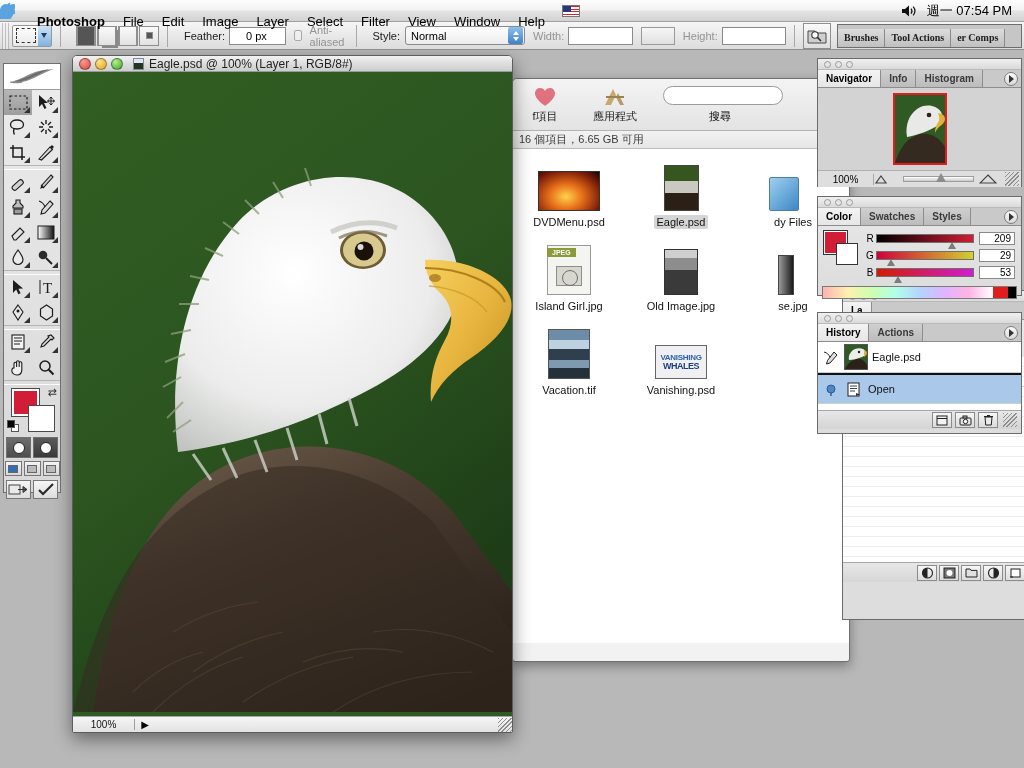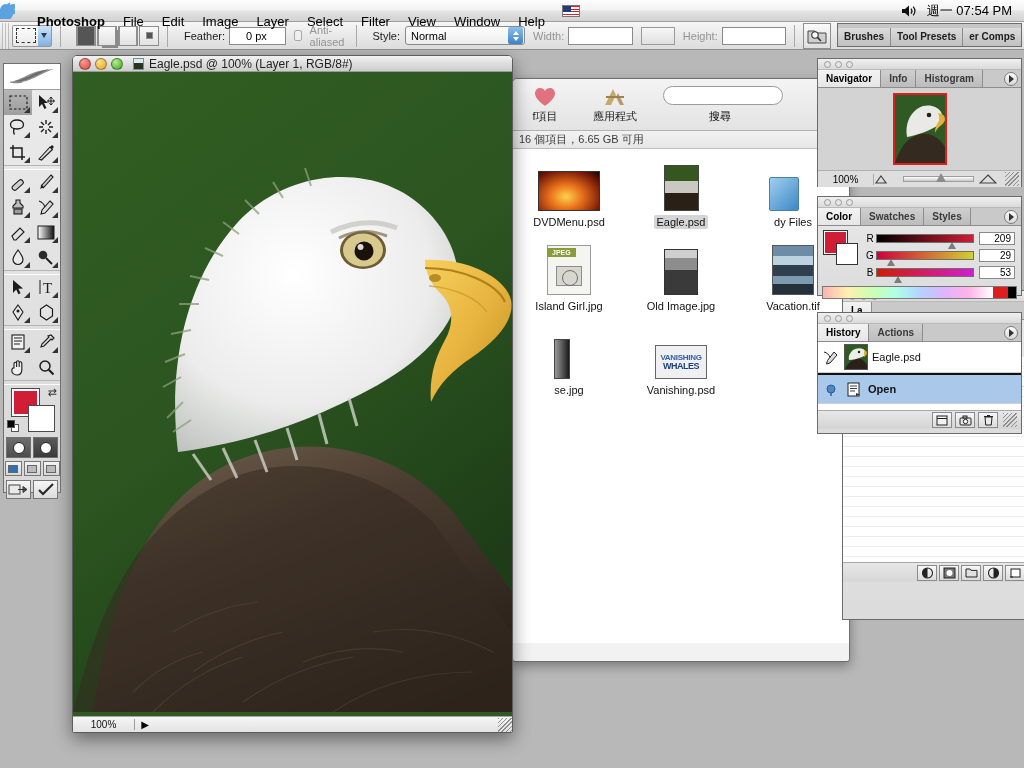--- a/index.html
+++ b/index.html
@@ -83,21 +83,21 @@
     font-size:11px;padding-left:5px;
   }
   .popup .stepper{
     width:15px;height:17px;margin:1px;border-radius:2px;
     background:linear-gradient(to bottom,#8cc0ee,#3e82c4);
     display:flex;flex-direction:column;align-items:center;justify-content:center;gap:2px;
   }
   .st-up{width:0;height:0;border-left:3px solid transparent;border-right:3px solid transparent;border-bottom:4px solid #fff;}
   .st-dn{width:0;height:0;border-left:3px solid transparent;border-right:3px solid transparent;border-top:4px solid #fff;}
   .palettewell{
-    margin-left:auto; display:flex;align-items:flex-start; padding-right:2px;
+    margin-left:auto; display:flex;align-items:center; padding-right:2px;font-family:Liberation Serif, serif;
   }
   .fileicon-btn{
     width:28px;height:26px;border:1px solid #8e8e8e;background:linear-gradient(to bottom,#fafafa,#dedede);
     display:flex;align-items:center;justify-content:center;margin-right:6px;
   }
   .well{
     width:185px;height:24px;border:1px solid #6d6d6d;background:#c6c6c6;
     display:flex;align-items:flex-end; overflow:hidden;
   }
   .well .wtab{
@@ -273,21 +273,21 @@
   
   #historypal{ left:817px; top:312px; width:205px; height:122px; z-index:82;}
   .hist-list{ background:#fff; height:68px;
      background-image:repeating-linear-gradient(to bottom,#fff 0 9px,#efefef 9px 10px);}
   .hist-row{ height:31px;display:flex;align-items:center;border-bottom:1px solid #cfcfcf;}
   .hist-row.snap{ background:#fff;}
   .hist-row.sel{ background:#a9c8ea; border-top:2px solid #111;}
   .hist-icon{width:26px;display:flex;align-items:center;justify-content:center;}
   .hist-thumb{width:24px;height:26px;background:#2f5a23;border:1px solid #555;overflow:hidden;position:relative;}
   .hist-name{font-size:11px;color:#111;padding-left:4px;}
-  .hist-name.b{font-weight:bold;}
+  .hist-name.b{font-weight:normal;}
   .hist-foot{height:19px;border-top:1px solid #a8a8a8;display:flex;align-items:center;justify-content:flex-end;gap:3px;padding-right:4px;background:linear-gradient(to bottom,#e7e7e7,#d4d4d4);}
   
   svg{display:block;}
 </style>
 </head>
 <body>
 
 <div id="menubar">
   <div class="apple-logo">
     <svg width="15" height="17" viewBox="0 0 15 17">
@@ -368,21 +368,21 @@
   <div class="palettewell">
     <div class="fileicon-btn">
       <svg width="20" height="18" viewBox="0 0 20 18">
         <path d="M1 4h7l1.5 2H19v10H1z" fill="#cfcfcf" stroke="#4a4a4a" stroke-width="1"></path>
         <circle cx="8" cy="8" r="3.2" fill="#fff" stroke="#333" stroke-width="1.1"></circle>
         <path d="M10.4 10.4L14 14" stroke="#333" stroke-width="1.6"></path>
       </svg>
     </div>
     <div class="well">
       <div class="wtab">Brushes</div>
-      <div class="wtab">Tool Presets</div>
+      <div class="wtab">Tool Actions</div>
       <div class="wtab">er Comps</div>
     </div>
   </div>
 </div>
 
 <div id="toolbox">
   <div class="tb-head">
     <svg class="feather-logo" viewBox="0 0 48 18">
       <path d="M2 14c6-1 12-4 18-7s12-5 26-6c-6 2-10 4-14 6-6 3-12 6-18 7-4 .6-8 .8-12 0z" fill="#8d8d8d"></path>
       <path d="M6 13c7-1 14-4 20-7 4-2 9-4 15-5-8 4-14 7-21 10-5 2-9 3-14 2z" fill="#6a6a6a"></path>
@@ -627,31 +627,31 @@
       </div>
       <div class="fitem">
         <div class="thumb">
           <div style="width:34px;height:46px;background:linear-gradient(to bottom,#cfcfcf 0 18%,#8d8d8d 18% 45%,#3a3a3a 45% 100%);border:1px solid #333;"></div>
         </div>
         <div class="nm">Old Image.jpg</div>
       </div>
 
       <div class="fitem">
         <div class="thumb">
+          <div style="width:16px;height:40px;background:linear-gradient(to right,#9a9a9a,#1a1a1a);border:1px solid #444;margin-left:-14px;"></div>
+        </div>
+        <div class="nm">se.jpg</div>
+      </div>
+      <div class="fitem">
+        <div class="thumb">
           <div style="width:42px;height:50px;background:
               linear-gradient(to bottom,#6d8ca8 0 20%,#bcd2e0 20% 40%,#2f3f4d 40% 62%,#7d9ab0 62% 80%,#24303a 80% 100%);
               border:1px solid #555;"></div>
         </div>
         <div class="nm">Vacation.tif</div>
-      </div>
-      <div class="fitem">
-        <div class="thumb">
-          <div style="width:16px;height:40px;background:linear-gradient(to right,#9a9a9a,#1a1a1a);border:1px solid #444;margin-left:-14px;"></div>
-        </div>
-        <div class="nm">se.jpg</div>
       </div>
       <div class="fitem">
         <div class="thumb">
           <div style="width:52px;height:34px;background:#f0f0f2;border:1px solid #666;display:flex;flex-direction:column;align-items:center;justify-content:center;line-height:1;">
             <span style="font-size:8px;font-weight:bold;color:#2e5fa8;letter-spacing:-.3px;">VANISHING</span>
             <span style="font-size:9px;font-weight:bold;color:#1d3f7a;letter-spacing:-.5px;">WHALES</span>
           </div>
         </div>
         <div class="nm">Vanishing.psd</div>
       </div>

